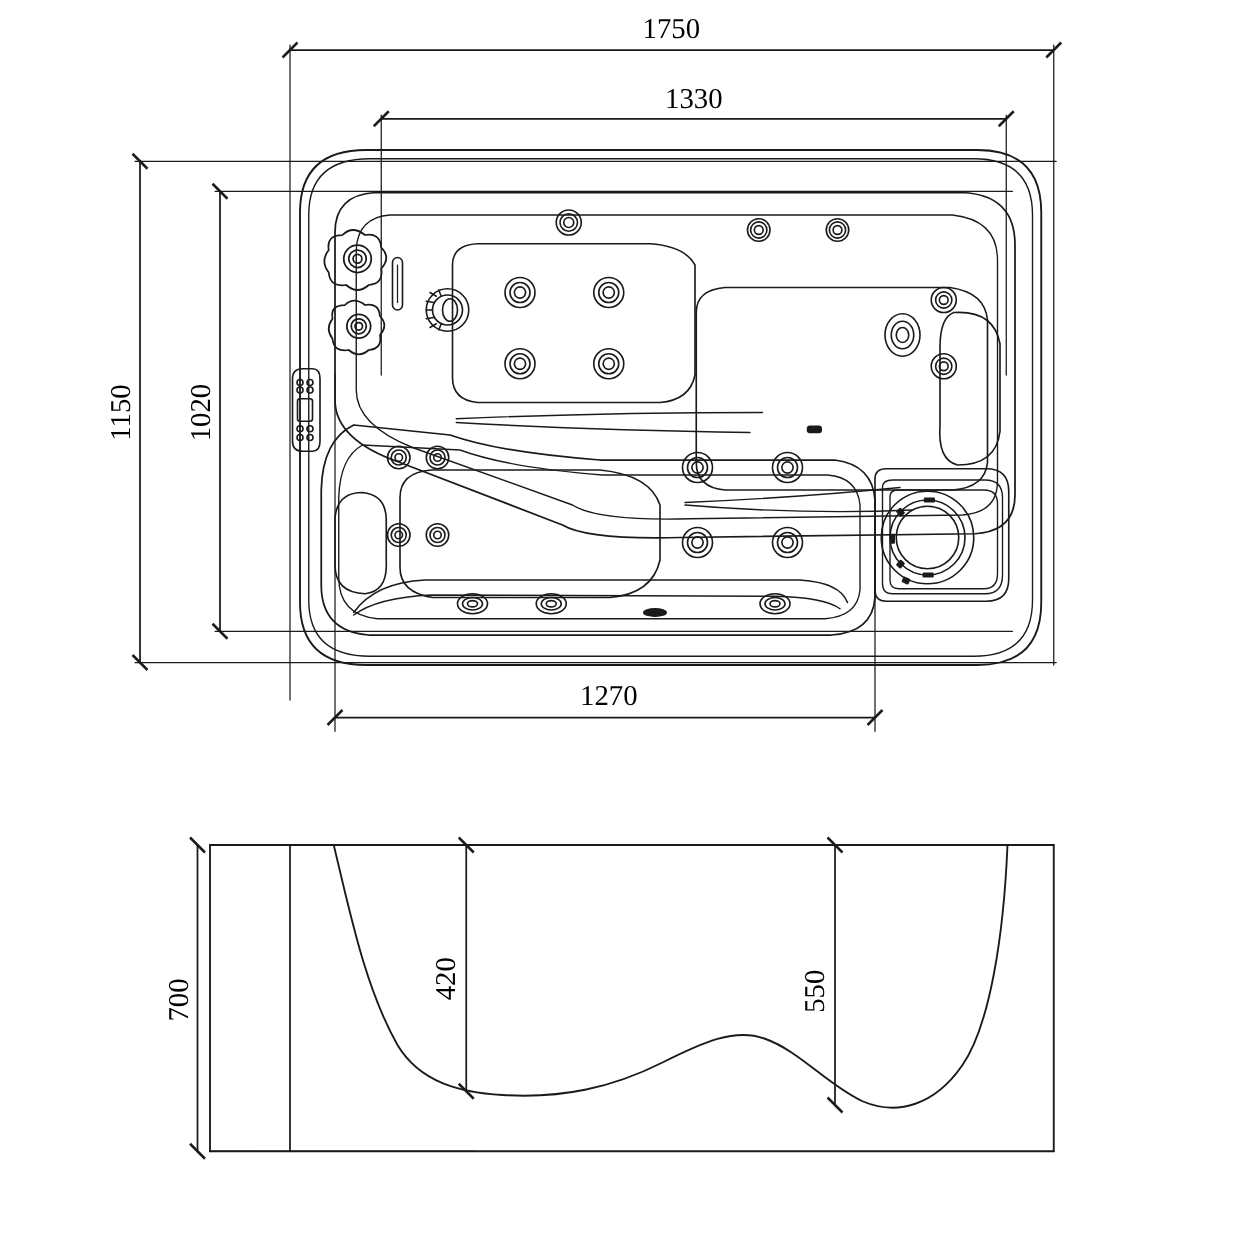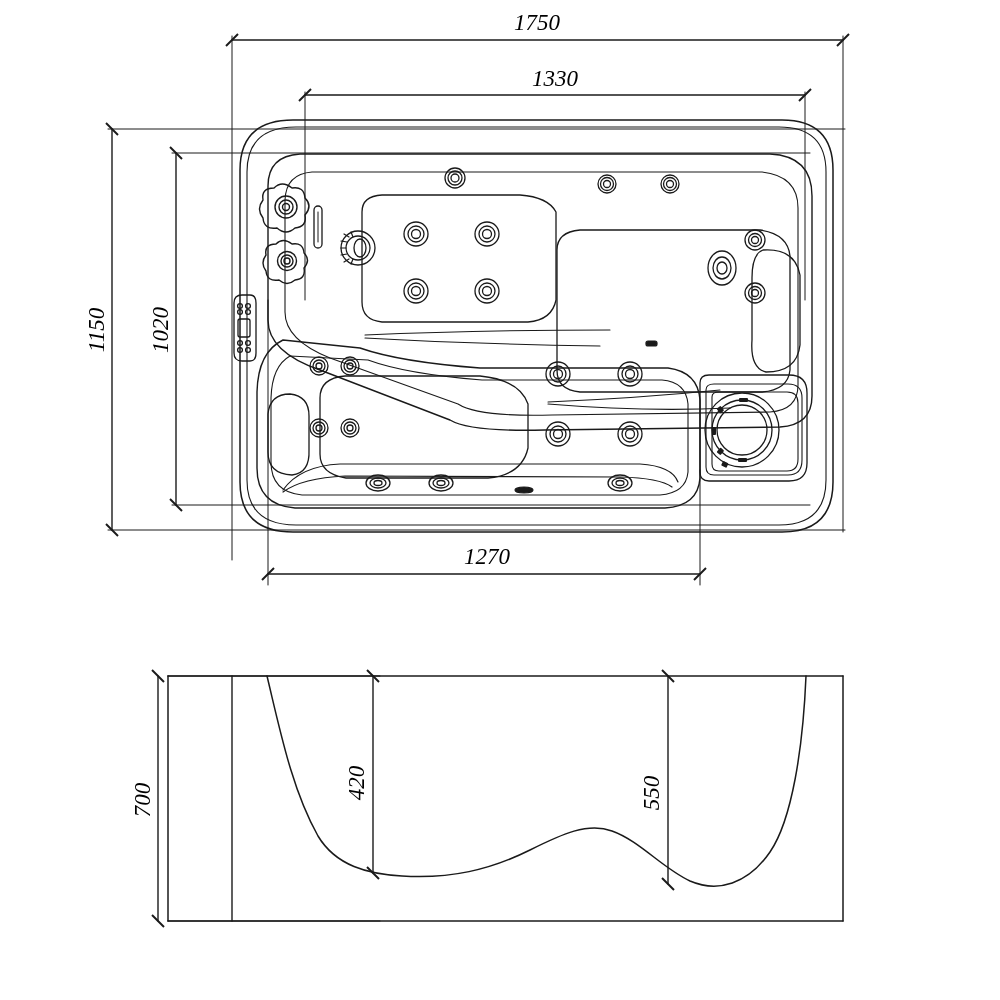--- a/index.html
+++ b/index.html
@@ -13,21 +13,20 @@
     font-family: "Liberation Serif", serif;
     overflow: hidden;
     position: relative;
   }
   #drawing-root {
     position: absolute;
     left: 0;
     top: 0;
     width: 1000px;
     height: 1000px;
-    font-style: italic;
   }
   svg.cad {
     display: block;
     width: 1000px;
     height: 1000px;
   }
   .dim-text {
     font-family: "Liberation Serif", serif;
     font-size: 23px;
     fill: #000000;

